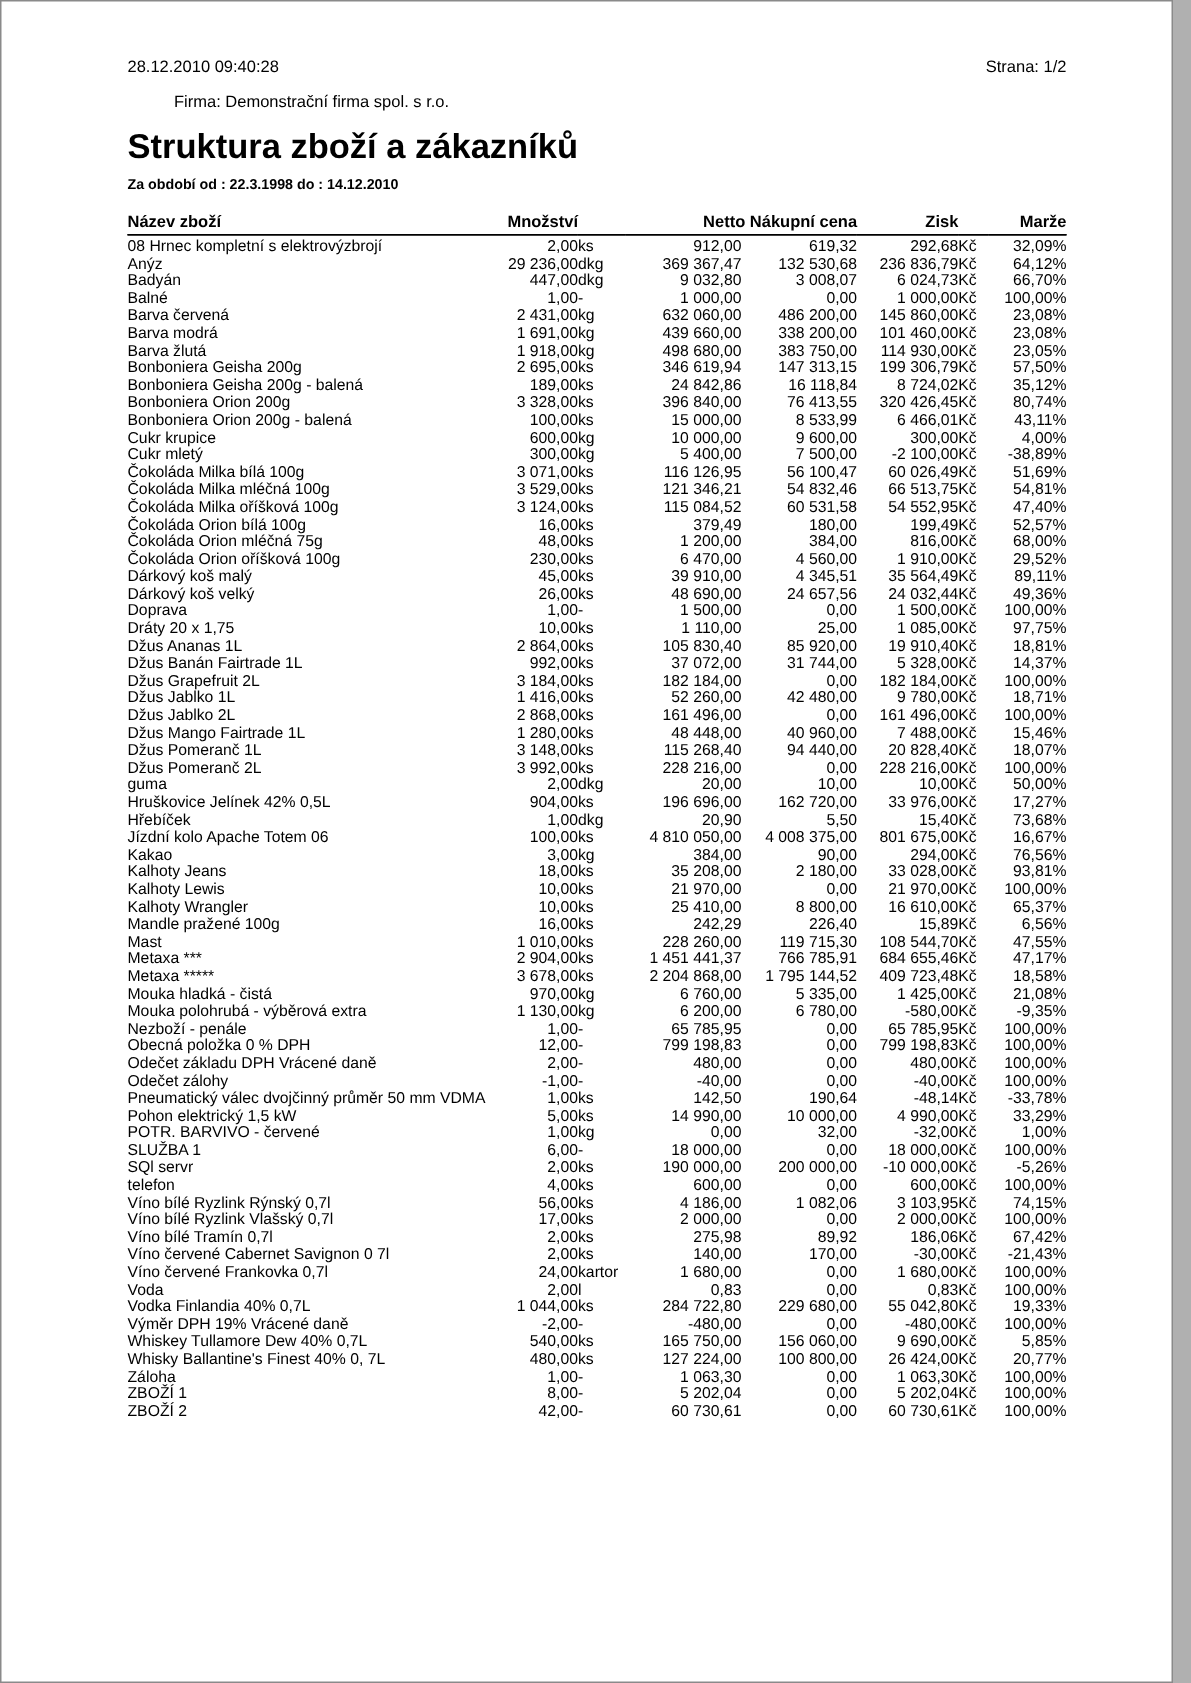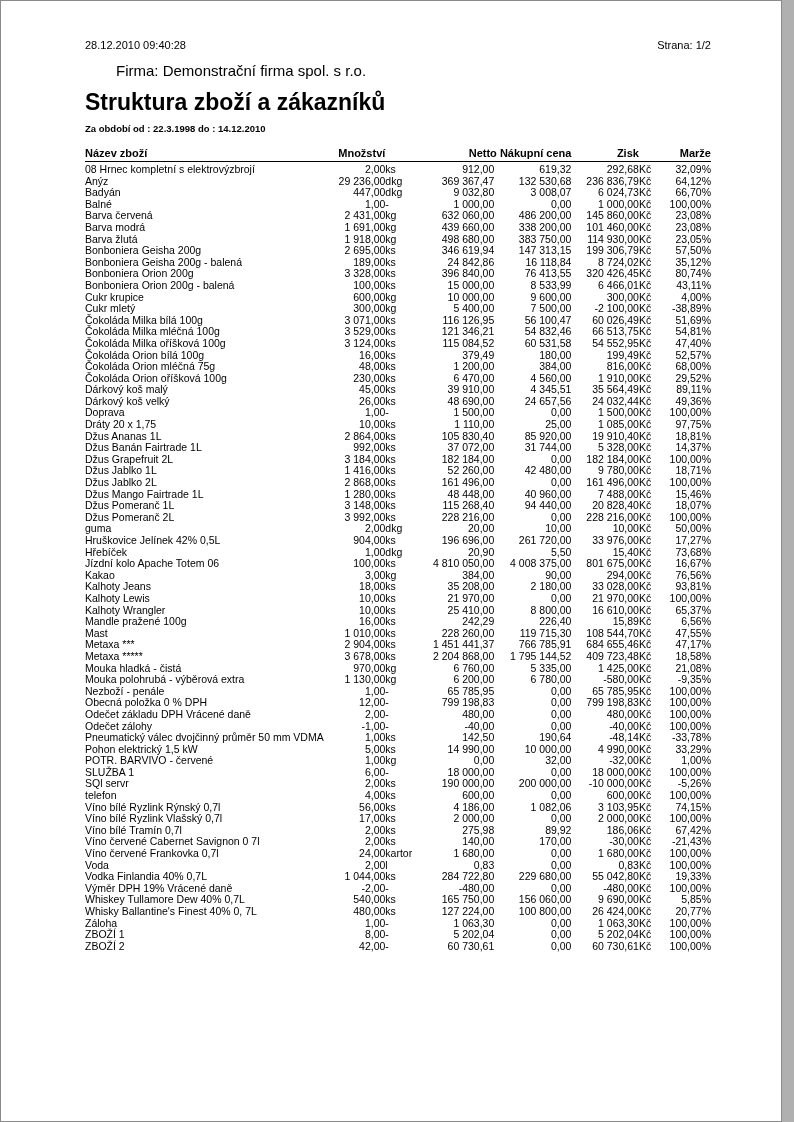--- a/index.html
+++ b/index.html
@@ -25,21 +25,21 @@
     top: 38px;
     width: 626px;
   }
   .topline {
     display: flex;
     justify-content: space-between;
     font-size: 11px;
     color: #000;
   }
   .firm {
-    font-size: 15px;
+    font-size: 11px;
     margin-top: 11px;
     padding-left: 31px;
   }
   .title {
     font-size: 23px;
     font-weight: bold;
     margin-top: 10px;
     letter-spacing: 0px;
   }
   .period {
@@ -428,21 +428,21 @@
             <td class="c-buy">10,00</td>
             <td class="c-profit">10,00</td>
             <td class="c-cur">Kč</td>
             <td class="c-margin">50,00%</td>
           </tr>
           <tr>
             <td class="c-name">Hruškovice Jelínek 42% 0,5L</td>
             <td class="c-qty">904,00</td>
             <td class="c-unit">ks</td>
             <td class="c-netto">196 696,00</td>
-            <td class="c-buy">261 720,00</td>
+            <td class="c-buy">162 720,00</td>
             <td class="c-profit">33 976,00</td>
             <td class="c-cur">Kč</td>
             <td class="c-margin">17,27%</td>
           </tr>
           <tr>
             <td class="c-name">Hřebíček</td>
             <td class="c-qty">1,00</td>
             <td class="c-unit">dkg</td>
             <td class="c-netto">20,90</td>
             <td class="c-buy">5,50</td>

